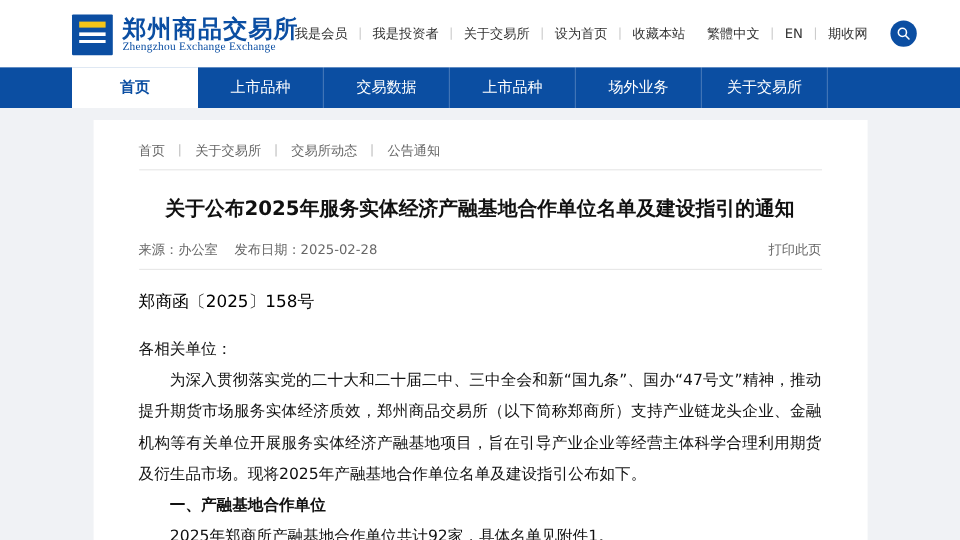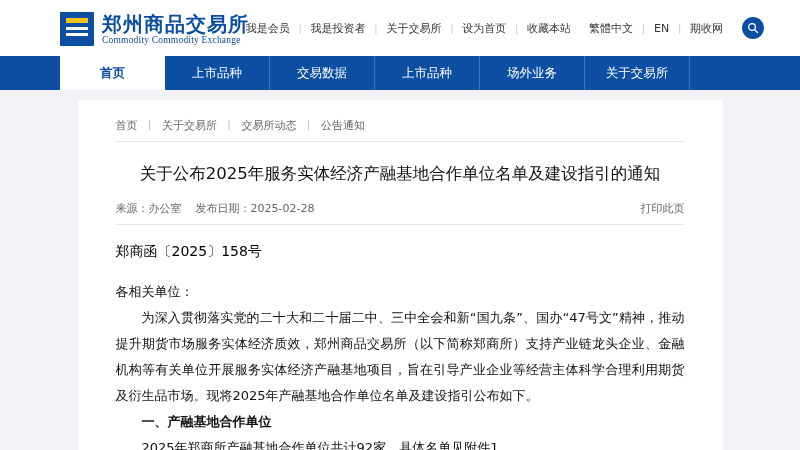--- a/index.html
+++ b/index.html
@@ -92,29 +92,29 @@
   .page-bg { background: #f0f2f5; padding: 10px 0 0 0; height: 360px; }
   .card {
     width: 645px; margin: 0 auto;
     background: #ffffff;
     min-height: 352px;
     padding: 12px 38px 0 38px;
   }
   .breadcrumb {
     font-size: 11px; color: #666; padding: 6px 0 8px 0;
     border-bottom: 1px solid #e8e8e8;
-    font-family: Liberation Serif, serif;
+    font-family: Liberation Sans, sans-serif;
   }
   .breadcrumb span { color: #666; }
   .breadcrumb .crumb-sep { color: #bbb; padding: 0 4px; }
 
   .doc-title {
     text-align: center;
     font-size: 16.5px;
-    font-weight: normal;
+    font-weight: bold;
     color: #111;
     line-height: 1.5;
     margin: 20px 10px 14px 10px;
     font-family: "DejaVu Sans", sans-serif;
   }
   .meta-row {
     display: flex; align-items: center; justify-content: space-between;
     font-size: 11px; color: #666; padding-bottom: 8px;
     border-bottom: 1px solid #e8e8e8;
     font-family: "DejaVu Sans", sans-serif;
@@ -138,21 +138,21 @@
   ::-webkit-scrollbar { width: 0; height: 0; }
 </style>
 </head>
 <body>
 
 <div class="header">
   <div class="logo-wrap">
     <div class="logo-mark"></div>
     <div>
       <div class="logo-text-cn">郑州商品交易所</div>
-      <div class="logo-text-en">Commodity Commodity Exchange</div>
+      <div class="logo-text-en">Zhengzhou Exchange Exchange</div>
     </div>
   </div>
 
   <div class="header-right">
     <a class="header-link">我是会员</a>
     <span class="sep">|</span>
     <a class="header-link">我是投资者</a>
     <span class="sep">|</span>
     <a class="header-link">关于交易所</a>
     <span class="sep">|</span>

